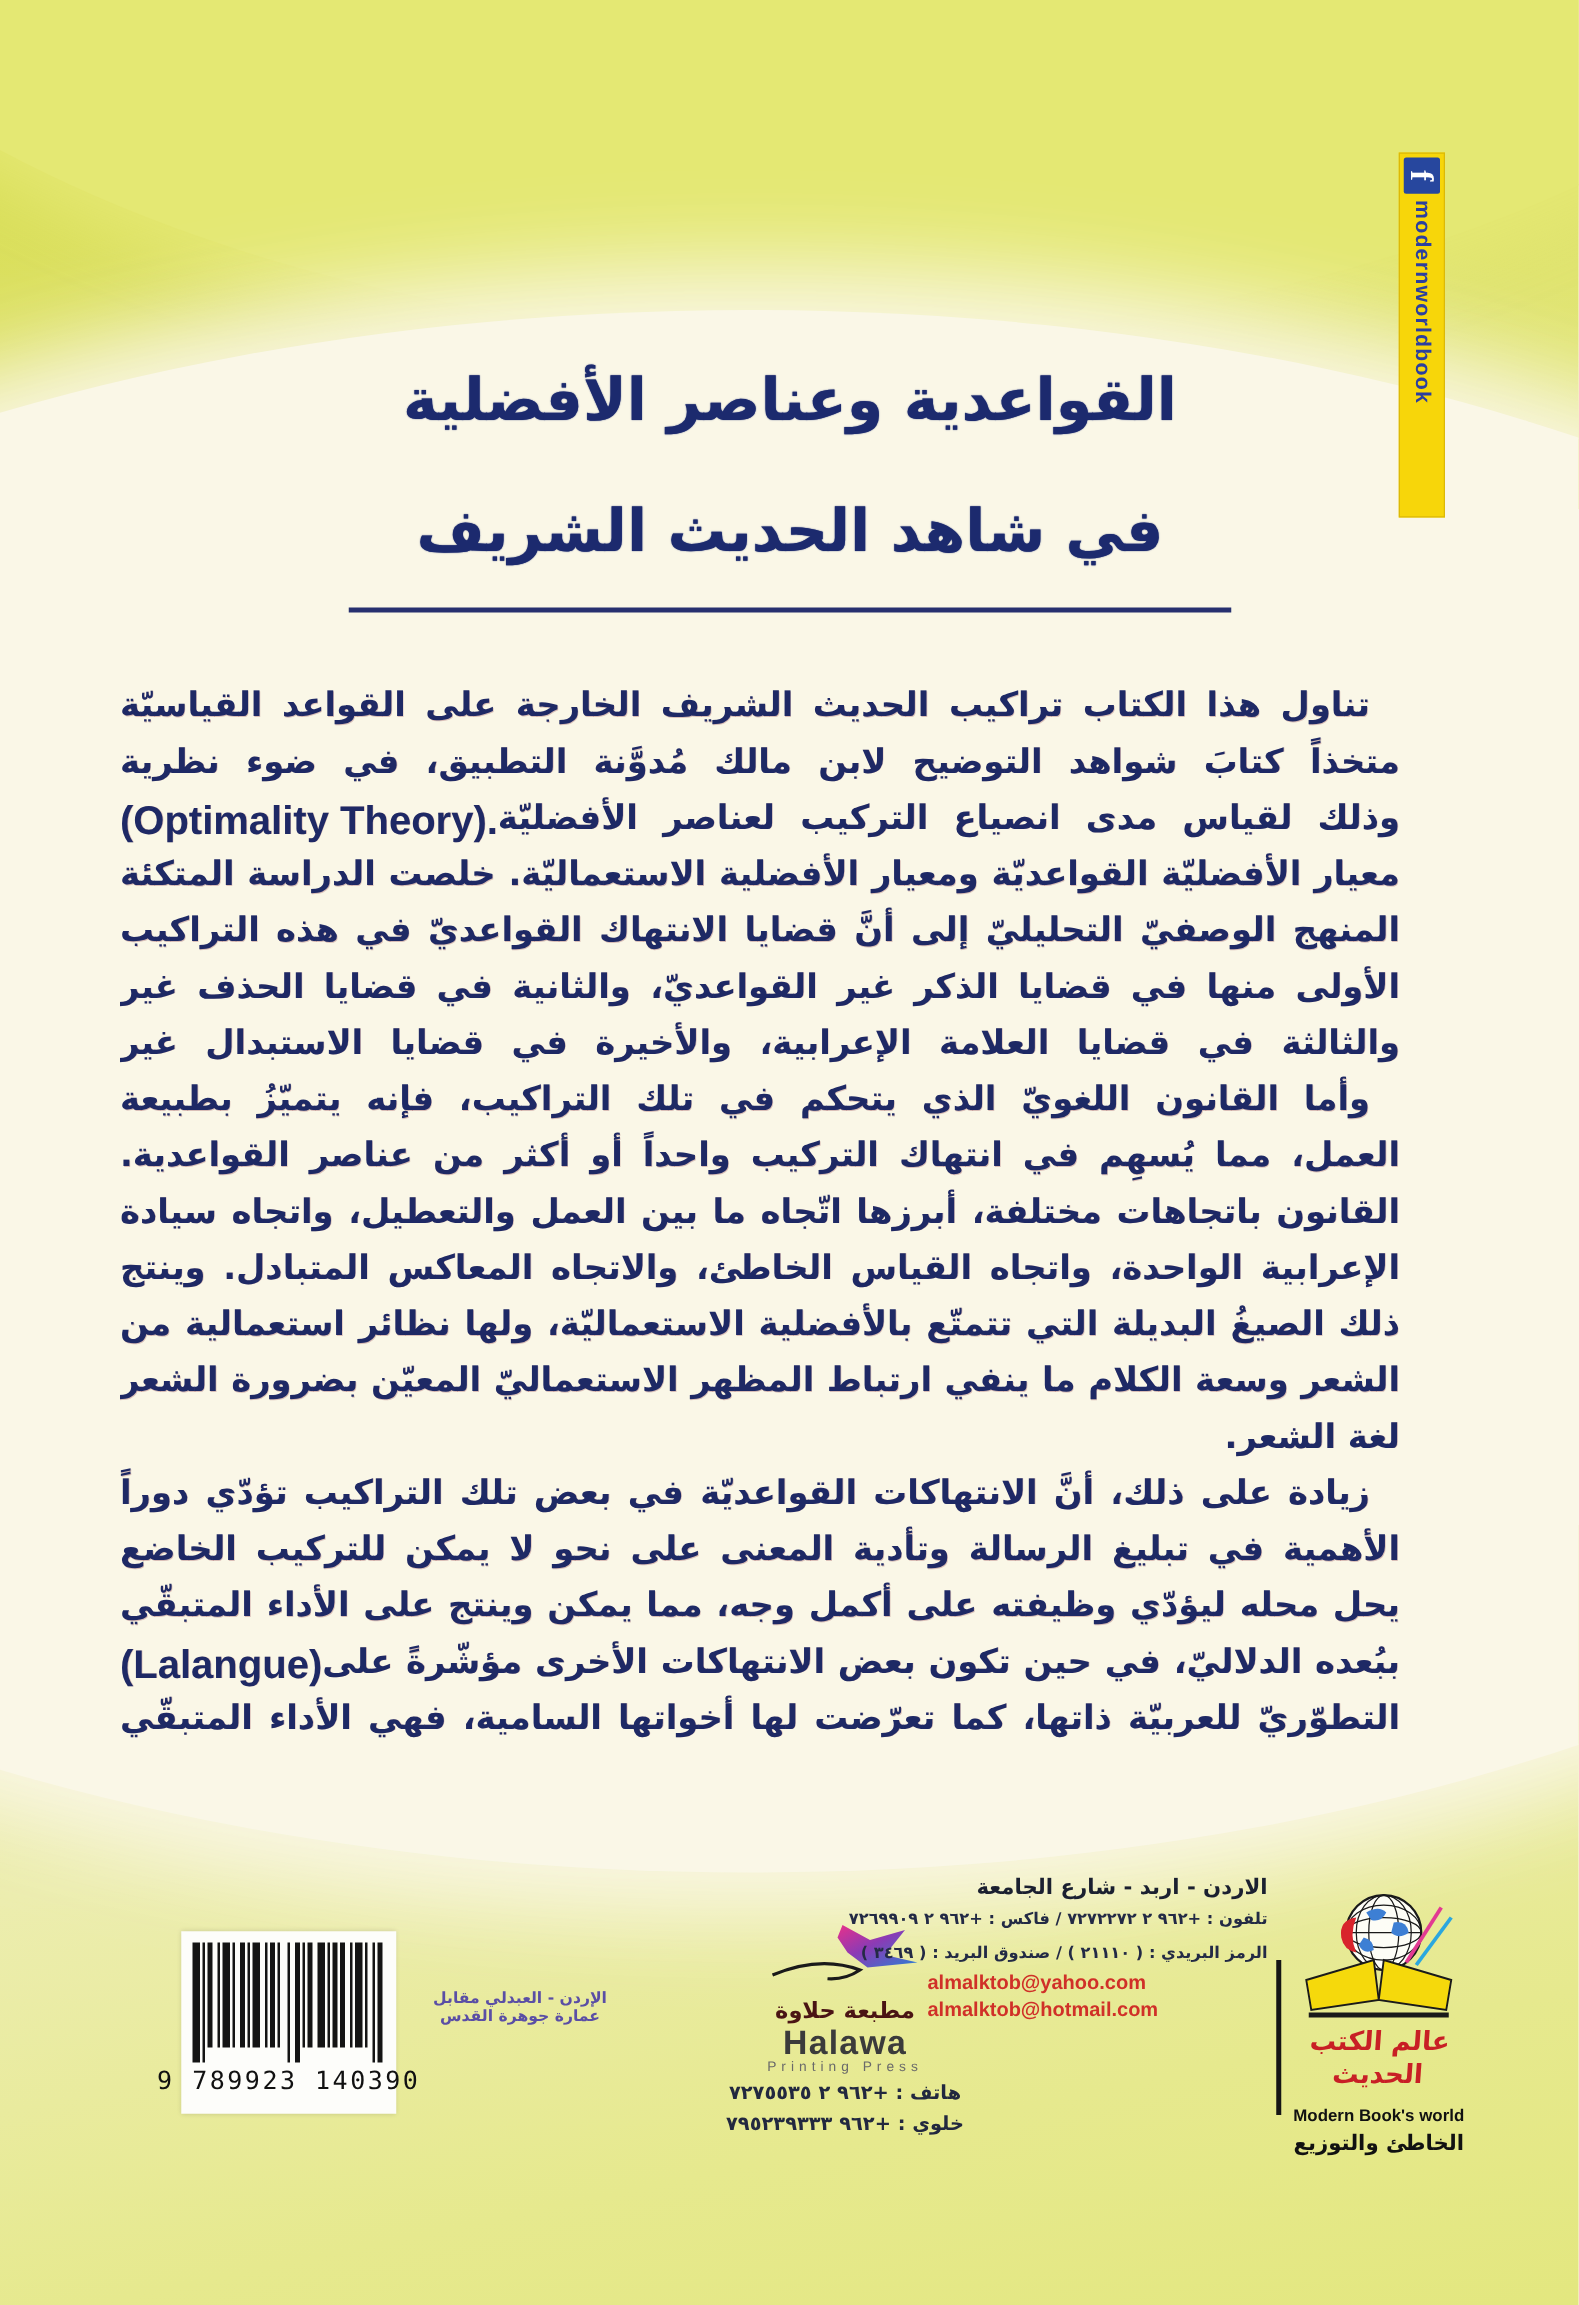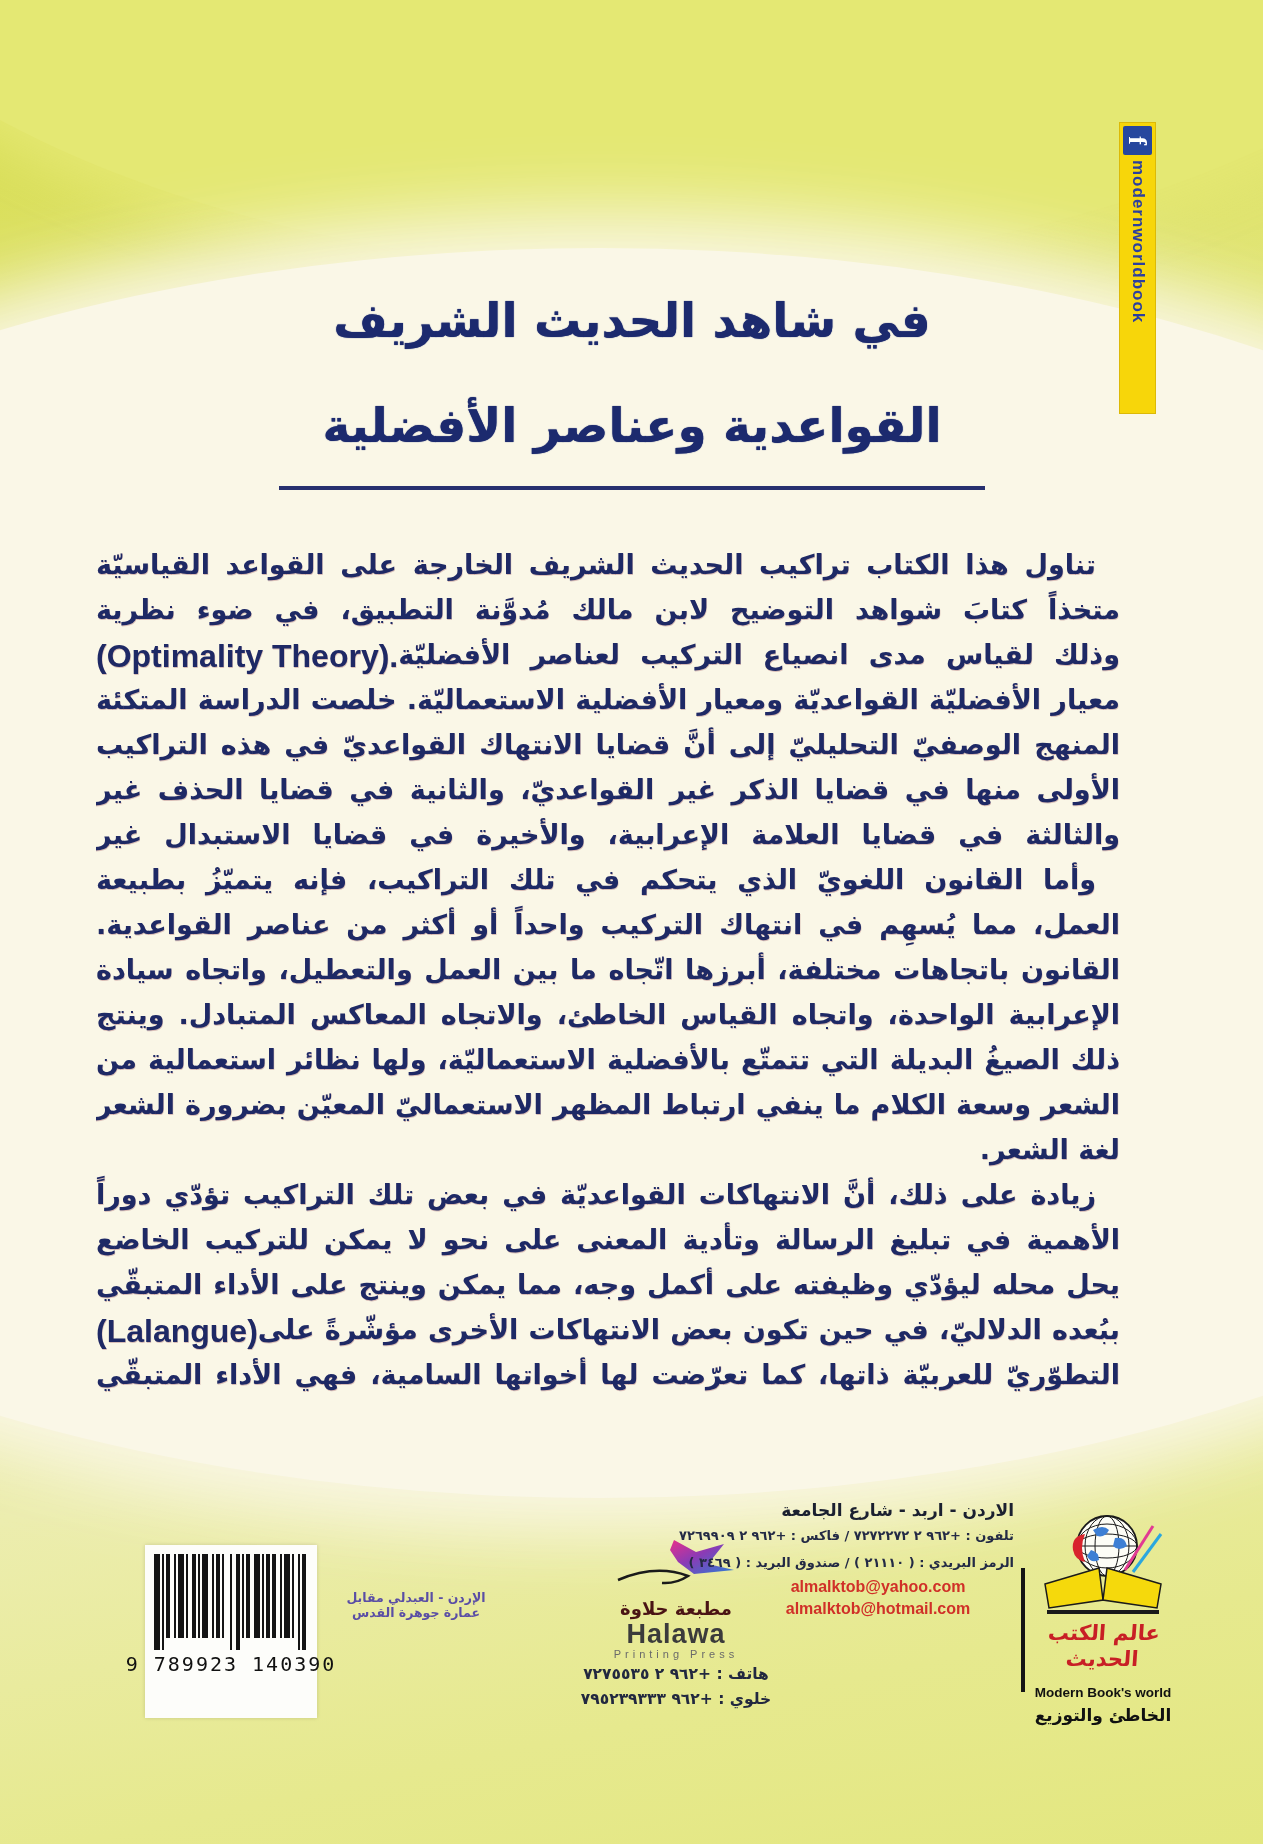--- a/index.html
+++ b/index.html
@@ -50,21 +50,21 @@
     text-shadow:0.5px 0.5px 0 rgba(120,20,40,.25);
   }
   .bline.first{padding-right:24px;}
   .bline.last{text-align-last:right;}
   .bline .latin{
     float:left;direction:ltr;font-family:"Liberation Sans",sans-serif;
     font-weight:bold;font-size:32px;color:#1e2965;padding-top:2px;
   }
   
   .barcode-box{
-    position:absolute;left:145px;top:1545px;width:172px;height:173px;background:#fdfdfa;
+    position:absolute;left:145px;top:1545px;width:172px;height:146px;background:#fdfdfa;
     display:flex;flex-direction:column;align-items:center;box-shadow:0 0 4px rgba(0,0,0,.15);
   }
   .bars{display:flex;align-items:flex-start;margin-top:9px;height:96px;}
   .bars div{flex:0 0 auto;}
   .barcode-number{
     font-family:"DejaVu Sans Mono",monospace;font-size:20px;color:#111;
     letter-spacing:2px;margin-top:2px;white-space:nowrap;
   }
   .jadara{position:absolute;left:338px;top:1586px;width:156px;text-align:center;}
   .jadara-box{
@@ -74,42 +74,42 @@
   .jadara-name{direction:rtl;color:#c02222;font-weight:bold;font-size:13px;line-height:15px;margin-top:2px;}
   .jadara-address{direction:rtl;color:#5a4ea5;font-weight:bold;font-size:12.5px;margin-top:4px;}
   .halawa{position:absolute;left:553px;top:1536px;width:246px;text-align:center;}
   .halawa-ar{direction:rtl;color:#4a1414;font-weight:bold;font-size:18px;line-height:24px;margin-top:1px;}
   .halawa-en{font-family:"Liberation Sans",sans-serif;color:#3b3b3b;font-weight:bold;font-size:27px;line-height:27px;letter-spacing:1px;}
   .halawa-sub{font-family:"Liberation Sans",sans-serif;color:#6a6a6a;font-size:11px;letter-spacing:4px;line-height:13px;}
   .halawa-phone{direction:rtl;color:#22283f;font-weight:bold;font-size:15.5px;line-height:23px;margin-top:2px;}
   .contact{position:absolute;left:742px;top:1498px;width:272px;direction:rtl;text-align:right;}
   .contact-addr{color:#1b2030;font-weight:bold;font-size:17px;line-height:24px;}
   .contact-line{color:#232a45;font-weight:bold;font-size:13px;line-height:27px;white-space:nowrap;}
-  .contact-email{direction:ltr;text-align:center;color:#d03028;font-weight:bold;font-size:16px;line-height:22px;font-family:"Liberation Sans",sans-serif;}
+  .contact-email{direction:ltr;text-align:left;color:#d03028;font-weight:bold;font-size:16px;line-height:22px;font-family:"Liberation Sans",sans-serif;}
   .vbar{position:absolute;left:1021px;top:1568px;width:4px;height:124px;background:#151515;}
   .publisher{position:absolute;left:1033px;top:1512px;width:140px;text-align:center;}
   .pub-ar{direction:rtl;color:#c81f25;font-weight:bold;font-size:21px;line-height:26px;transform:skewX(-4deg);}
   .pub-en{font-family:"Liberation Sans",sans-serif;color:#111;font-weight:bold;font-size:13.5px;line-height:18px;margin-top:12px;}
   .pub-tag{direction:rtl;color:#111;font-weight:bold;font-size:17px;line-height:22px;letter-spacing:2px;margin-top:2px;}
 </style>
 </head>
 <body>
 
 <div class="page">
   <div class="arc-band"></div>
   <div class="cream-blob"></div>
 
   <div class="fb-banner">
     <div class="fb-icon">f</div>
     <div class="fb-text">modernworldbook</div>
   </div>
 
   <div class="title-block">
+    <div class="title-line">القواعدية وعناصر الأفضلية</div>
     <div class="title-line">في شاهد الحديث الشريف</div>
-    <div class="title-line">القواعدية وعناصر الأفضلية</div>
     <div class="title-rule"></div>
   </div>
 
   <div class="body-text" id="body-text">
       <div class="bline first">تناول هذا الكتاب تراكيب الحديث الشريف الخارجة على القواعد القياسيّة المعياريّة</div>
       <div class="bline">متخذاً كتابَ شواهد التوضيح لابن مالك مُدوَّنة التطبيق، في ضوء نظرية الأفضلية</div>
       <div class="bline"><span class="latin">(Optimality Theory).</span>وذلك لقياس مدى انصياع التركيب لعناصر الأفضليّة بمعياريها:</div>
       <div class="bline">معيار الأفضليّة القواعديّة ومعيار الأفضلية الاستعماليّة. خلصت الدراسة المتكئة على</div>
       <div class="bline">المنهج الوصفيّ التحليليّ إلى أنَّ قضايا الانتهاك القواعديّ في هذه التراكيب أربع. وقعت</div>
       <div class="bline">الأولى منها في قضايا الذكر غير القواعديّ، والثانية في قضايا الحذف غير القواعديّ،</div>

